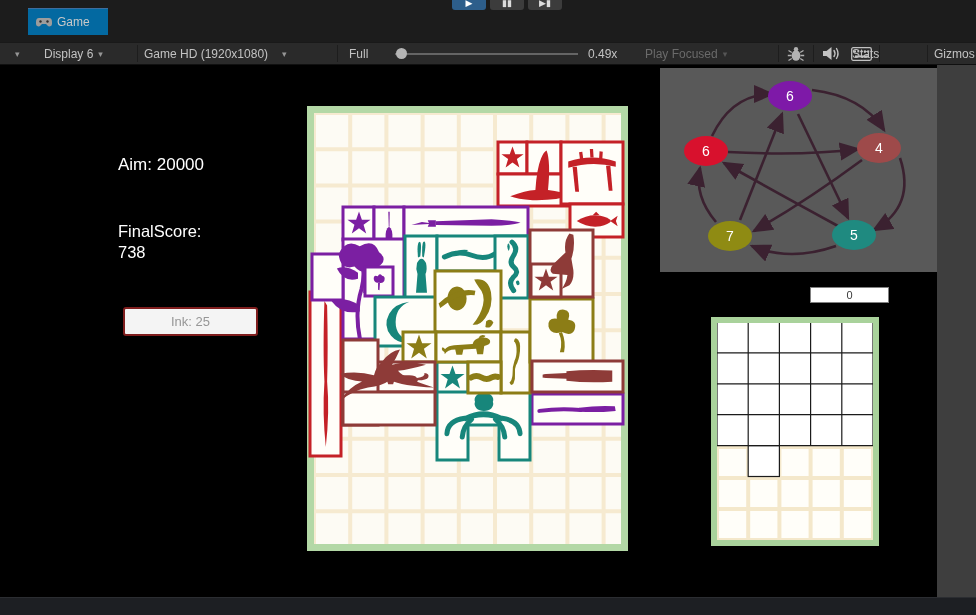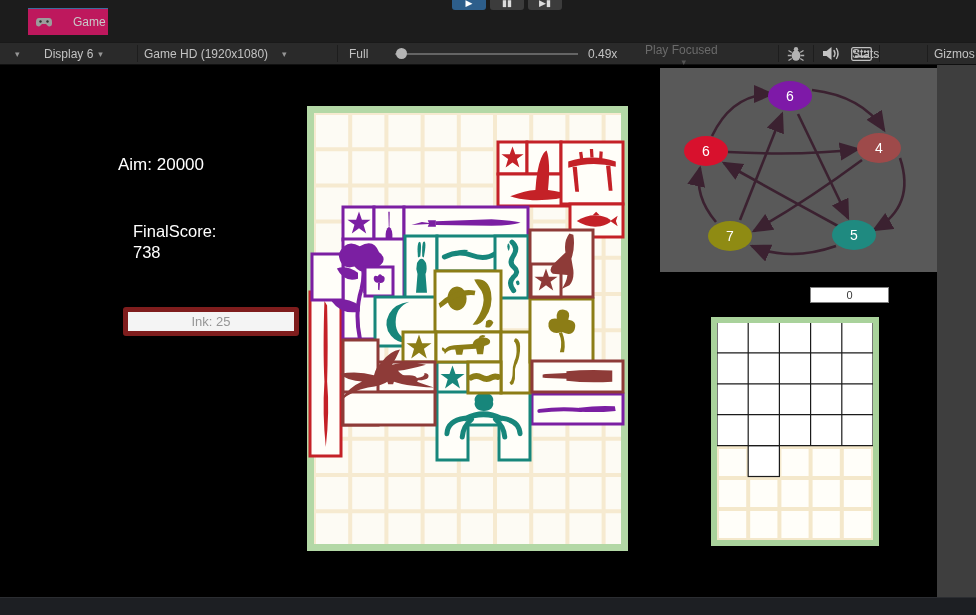--- a/index.html
+++ b/index.html
@@ -4,39 +4,39 @@
 <style>
   html,body{margin:0;padding:0;}
   body{width:976px;height:615px;position:relative;overflow:hidden;background:#000;
        font-family:"Liberation Sans",sans-serif;-webkit-font-smoothing:antialiased;}
   
   .tabstrip{position:absolute;left:0;top:0;width:976px;height:42px;background:#1c1c1c;}
   .playctrl{position:absolute;top:-16px;left:452px;display:flex;gap:4px;}
   .playctrl .pbtn{width:34px;height:26px;border-radius:3px;background:#3c3c3c;color:#dcdcdc;
        font-size:9px;display:flex;align-items:flex-end;justify-content:center;padding-bottom:2px;box-sizing:border-box;}
   .playctrl .pbtn.active{background:#2d5e8b;color:#fff;}
-  .tab{position:absolute;left:28px;top:8px;height:27px;width:80px;background:#be185d;
-       border-top:1px solid #3d6d9e;display:flex;align-items:center;gap:21px;padding-left:8px;box-sizing:border-box;}
+  .tab{position:absolute;left:28px;top:8px;height:27px;width:80px;background:#0369a1;
+       border-top:1px solid #3d6d9e;display:flex;align-items:center;gap:5px;padding-left:8px;box-sizing:border-box;}
   .tab .tlabel{color:#c9c9c9;font-size:12px;}
   .toolbar{position:absolute;left:0;top:42px;width:976px;height:23px;background:#2a2a2a;
        border-top:1px solid #191919;border-bottom:1px solid #101010;box-sizing:border-box;}
   .titem{position:absolute;top:0;height:21px;display:flex;align-items:center;color:#c2c2c2;font-size:12px;white-space:nowrap;}
   .caret{color:#969696;font-size:9px;margin-left:5px;}
   .sep{position:absolute;top:2px;width:1px;height:17px;background:#1d1d1d;}
-  .dim{color:#6a6a6a;flex-direction:column;}
+  .dim{color:#6a6a6a;}
   .slider-track{position:absolute;left:395px;top:10px;width:183px;height:2px;background:#656565;}
   .slider-knob{position:absolute;left:396px;top:5px;width:11px;height:11px;border-radius:50%;background:#b5b5b5;}
   
   .gameview{position:absolute;left:0;top:65px;width:937px;height:532px;background:#000;}
   .rightcol{position:absolute;left:937px;top:65px;width:39px;height:532px;background:#3e3e3e;}
   .bottomstrip{position:absolute;left:0;top:597px;width:976px;height:18px;background:#1d1f23;border-top:1px solid #2b2d31;box-sizing:border-box;}
   .hud-aim{position:absolute;left:118px;top:155px;color:#fff;font-size:17px;text-align:center;}
-  .hud-final{position:absolute;left:118px;top:221px;color:#fff;font-size:16.5px;line-height:21px;width:120px;margin-left:15px;}
-  .ink-btn{position:absolute;left:123px;top:307px;width:176px;height:29px;background:#f4f4f4;
-       border:5px solid #7f1d1d;border-radius:3px;color:#969696;font-size:13px;
+  .hud-final{position:absolute;left:118px;top:221px;color:#fff;font-size:16.5px;line-height:21px;width:120px;}
+  .ink-btn{position:absolute;left:123px;top:307px;width:135px;height:29px;background:#f4f4f4;
+       border:2px solid #7f1d1d;border-radius:3px;color:#969696;font-size:13px;
        display:flex;align-items:center;justify-content:center;box-sizing:border-box;}
   .graph-panel{position:absolute;left:660px;top:68px;width:277px;height:204px;background:#595959;}
   .mini-input{position:absolute;left:810px;top:287px;width:79px;height:16px;background:#fff;
        border:1px solid #808080;font-size:11px;color:#3a3a3a;text-align:center;box-sizing:border-box;
        font-family:"Liberation Sans",sans-serif;padding:0;}
   .board{position:absolute;}
   svg{display:block;}
 </style>
 </head>
 <body>

